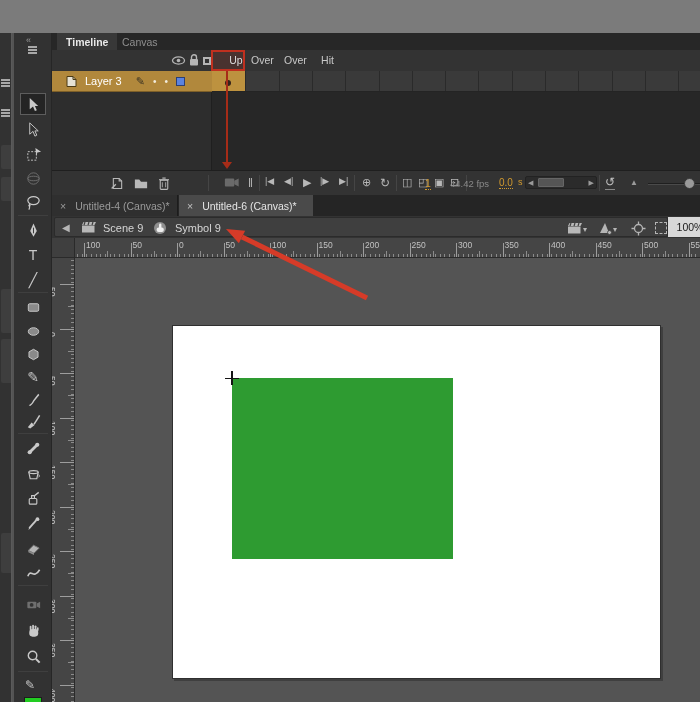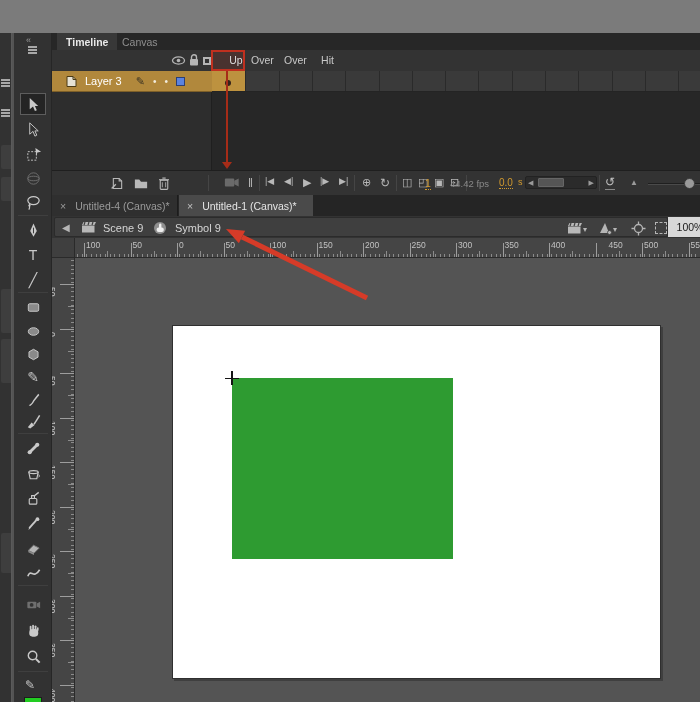--- a/index.html
+++ b/index.html
@@ -350,21 +350,21 @@
     <div class="abs" style="left:632px;top:7px;width:11px;height:11px;border-radius:50%;background:#9a9a9a;border:1px solid #3a3a3a;"></div>
   </div>
 
   <div class="abs" id="doctabs">
     <div class="abs doctab" style="left:0;width:126px;background:#2f2f2f;border-right:1px solid #1c1c1c;color:#9a9a9a;">
       <span class="txt" style="margin-left:8px;">×</span>
       <span class="txt" style="margin-left:9px;">Untitled-4 (Canvas)*</span>
     </div>
     <div class="abs doctab" style="left:127px;width:134px;background:#4a4a4a;color:#e5e5e5;">
       <span class="txt" style="margin-left:8px;color:#c0c0c0;">×</span>
-      <span class="txt" style="margin-left:9px;">Untitled-1 (Canvas)*</span>
+      <span class="txt" style="margin-left:9px;">Untitled-6 (Canvas)*</span>
     </div>
   </div>
 
   <div class="abs" id="editbar">
     <div class="abs" id="editbar-inner">
       <span class="abs txt" style="left:7px;top:4px;color:#b5b5b5;font-size:10px;">◀</span>
       <span class="abs" style="left:26px;top:3px;">
         <svg width="16" height="13" viewBox="0 0 16 13">
             <path d="M1,4 L2.5,1 L15,1 L13.5,4 Z" fill="#b8b8b8"></path>
             <rect x="1" y="4.5" width="12.5" height="7" fill="#b8b8b8"></rect>
@@ -572,21 +572,21 @@
       <div class="abs htick" style="left: 381px; height: 14px; background: rgb(157, 157, 157);"></div>
       <div class="abs rlabel txt" style="left: 383px; top: 2px;">300</div>
       <div class="abs htick" style="left: 404.25px; height: 6px;"></div>
       <div class="abs htick" style="left: 427.5px; height: 14px; background: rgb(157, 157, 157);"></div>
       <div class="abs rlabel txt" style="left: 429.5px; top: 2px;">350</div>
       <div class="abs htick" style="left: 450.75px; height: 6px;"></div>
       <div class="abs htick" style="left: 474px; height: 14px; background: rgb(157, 157, 157);"></div>
       <div class="abs rlabel txt" style="left: 476px; top: 2px;">400</div>
       <div class="abs htick" style="left: 497.25px; height: 6px;"></div>
       <div class="abs htick" style="left: 520.5px; height: 14px; background: rgb(157, 157, 157);"></div>
-      <div class="abs rlabel txt" style="left: 522.5px; top: 2px; margin-left: 11px;">450</div>
+      <div class="abs rlabel txt" style="left: 522.5px; top: 2px;">450</div>
       <div class="abs htick" style="left: 543.75px; height: 6px;"></div>
       <div class="abs htick" style="left: 567px; height: 14px; background: rgb(157, 157, 157);"></div>
       <div class="abs rlabel txt" style="left: 569px; top: 2px;">500</div>
       <div class="abs htick" style="left: 590.25px; height: 6px;"></div>
       <div class="abs htick" style="left: 613.5px; height: 14px; background: rgb(157, 157, 157);"></div>
       <div class="abs rlabel txt" style="left: 615.5px; top: 2px;">550</div>
     </div>
   <div class="abs" id="vruler">
       <div class="abs vtick" style="top: 2px; width: 3px;"></div>
       <div class="abs vtick" style="top: 6.5px; width: 3px;"></div>

